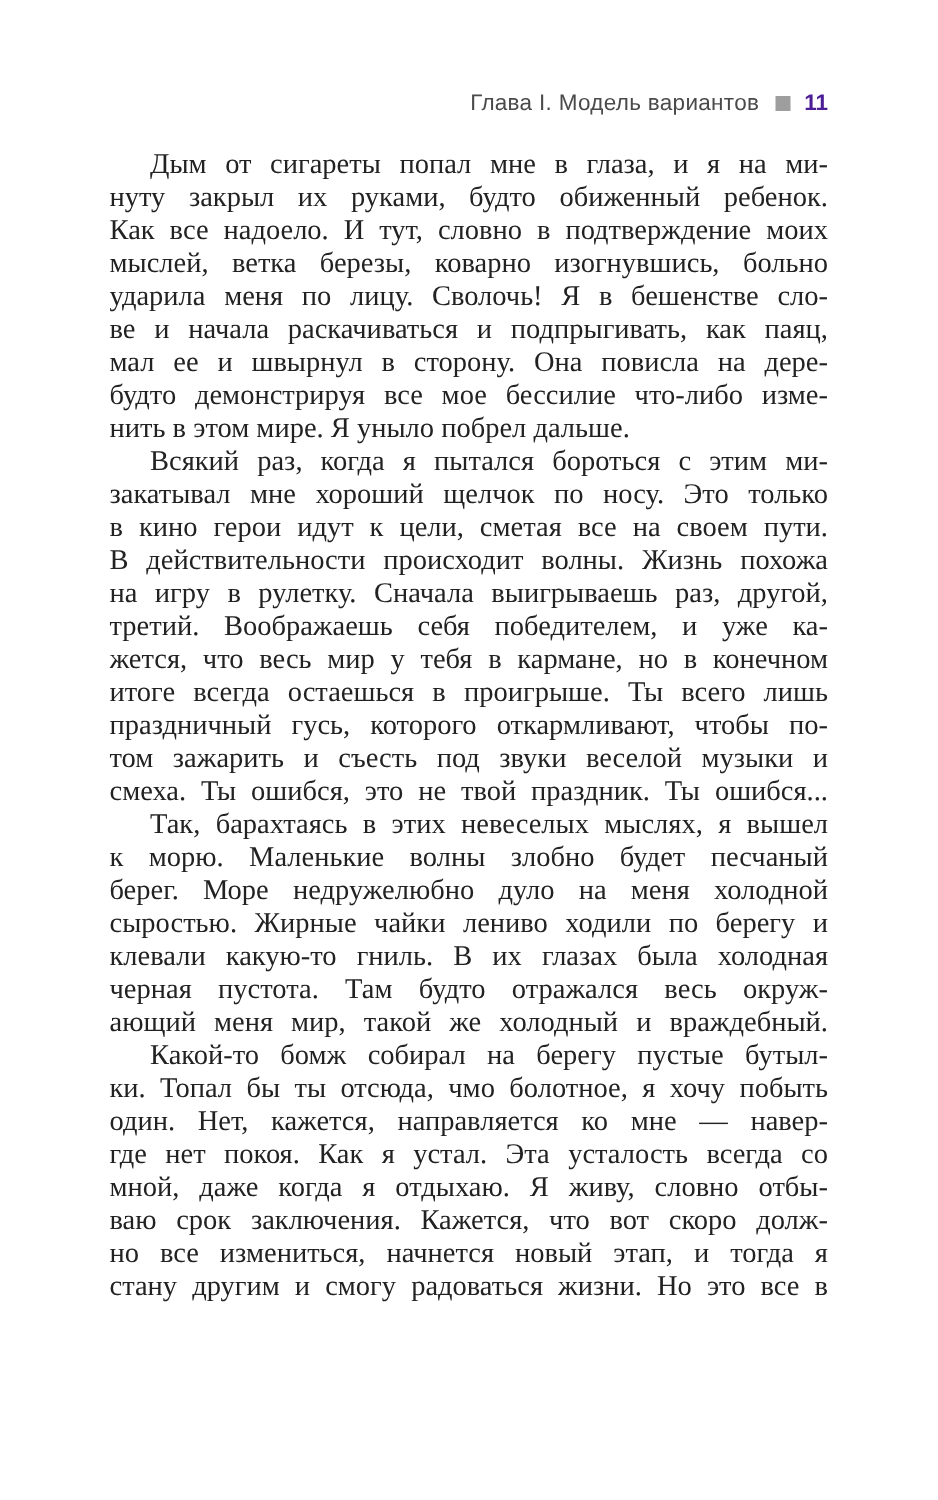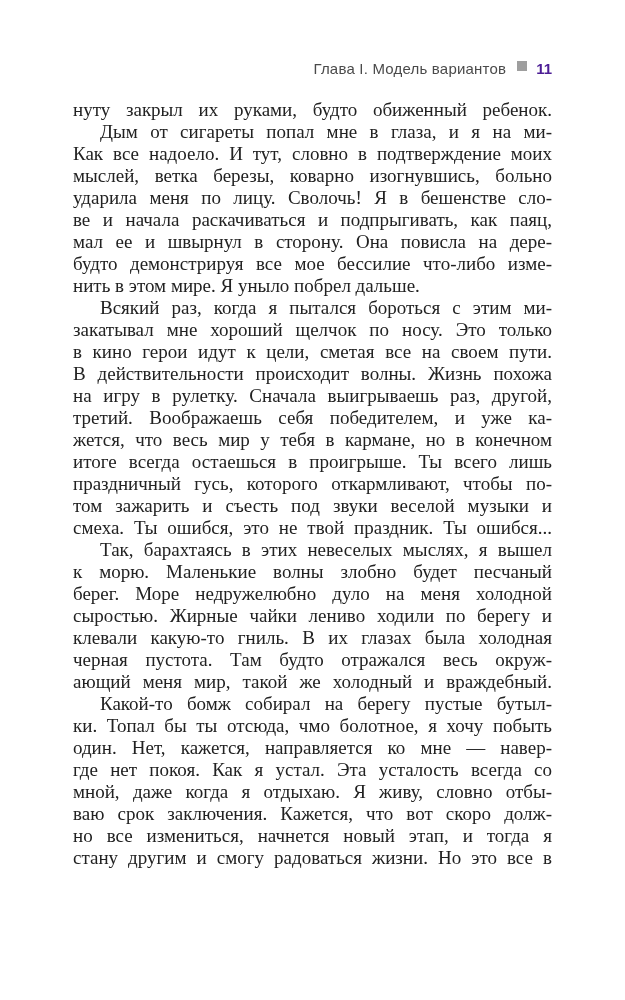--- a/index.html
+++ b/index.html
@@ -12,21 +12,21 @@
     width: 625px;
     height: 1000px;
     background: #ffffff;
     overflow: hidden;
   }
   .running-head {
     position: absolute;
     top: 60px;
     right: 73px;
     display: flex;
-    align-items: flex-start;
+    align-items: center;
     font-family: "Liberation Sans", sans-serif;
   }
   .chapter-title {
     font-size: 15px;
     color: #4a4a4a;
     letter-spacing: 0.2px;
   }
   .sep-square {
     width: 10px;
     height: 10px;
@@ -77,22 +77,22 @@
 <div class="page">
 
   <div class="running-head">
     <span class="chapter-title">Глава I. Модель вариантов</span>
     <span class="sep-square"></span>
     <span class="page-number">11</span>
   </div>
 
   <div class="body-text">
       <div class="paragraph">
+        <div class="line indent justified">Дым от сигареты попал мне в глаза, и я на ми-</div>
         <div class="line justified">нуту закрыл их руками, будто обиженный ребенок.</div>
-        <div class="line indent justified">Дым от сигареты попал мне в глаза, и я на ми-</div>
         <div class="line justified">Как все надоело. И тут, словно в подтверждение моих</div>
         <div class="line justified">мыслей, ветка березы, коварно изогнувшись, больно</div>
         <div class="line justified">ударила меня по лицу. Сволочь! Я в бешенстве сло-</div>
         <div class="line justified">ве и начала раскачиваться и подпрыгивать, как паяц,</div>
         <div class="line justified">мал ее и швырнул в сторону. Она повисла на дере-</div>
         <div class="line justified">будто демонстрируя все мое бессилие что-либо изме-</div>
         <div class="line last">нить в этом мире. Я уныло побрел дальше.</div>
       </div>
       <div class="paragraph">
         <div class="line indent justified">Всякий раз, когда я пытался бороться с этим ми-</div>

